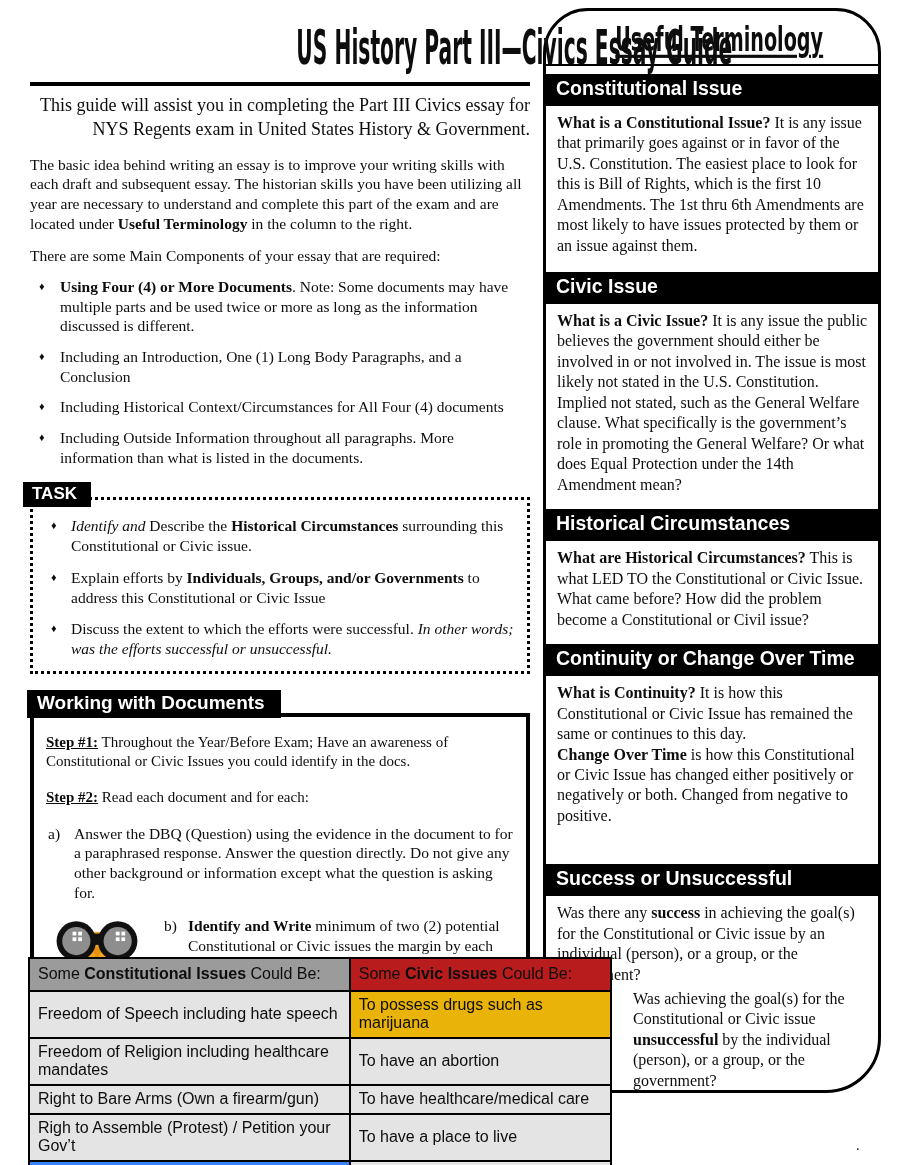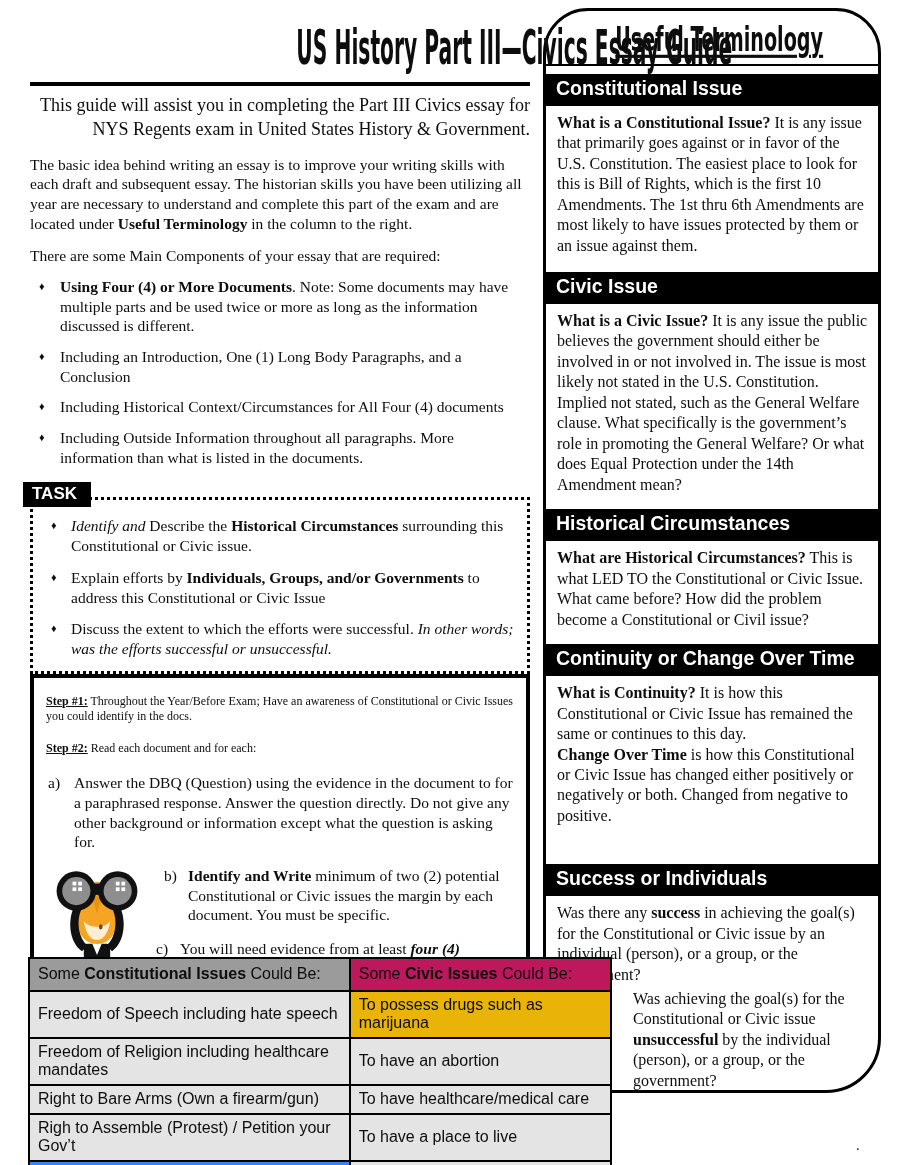--- a/index.html
+++ b/index.html
@@ -30,21 +30,21 @@
                 font-family:"Liberation Sans", sans-serif; font-weight:bold; font-size:17px;
                 padding:2px 14px 3px 9px; z-index:2; }
   .task-box { border:3px dotted #000; padding:4px 10px 12px 4px; }
   .task-box .bullet { margin-top:12px; }
   .task-box .diamond { width:34px; padding-left:14px; }
 
   .working-label { margin-top:16px; margin-left:-3px; position:relative; z-index:2; width:fit-content;
                    background:#000; color:#fff; font-family:"Liberation Sans", sans-serif;
                    font-weight:bold; font-size:19px; padding:2px 16px 4px 10px; margin-bottom:-5px; }
   .working-box { border:4px solid #000; padding:16px 12px 10px 12px; }
-  .working-box p { font-size:12px; line-height:1.27; margin-bottom:17px; }
+  .working-box p { font-size:15px; line-height:1.27; margin-bottom:17px; }
   .letter-item { display:flex; font-size:15.5px; line-height:1.27; margin-bottom:12px; }
   .letter-item .marker { flex:none; width:28px; padding-left:2px; }
   .bc-row { display:flex; }
   .char-icon { flex:none; width:100px; padding-left:4px; }
   .bc-items { flex:1; padding-top:2px; }
   .bc-items .letter-item .marker { width:26px; }
   .bc-items .item-b { padding-left:16px; }
   .bc-items .item-c { padding-left:8px; margin-top:14px; }
 
   
@@ -114,20 +114,21 @@
         <span class="diamond">♦</span>
         <div class="bullet-text"><span>Explain efforts by </span><span class="seg-b">Individuals, Groups, and/or Governments</span><span> to address this Constitutional or Civic Issue</span></div>
       </div>
       <div class="bullet">
         <span class="diamond">♦</span>
         <div class="bullet-text"><span>Discuss the extent to which the efforts were successful. </span><span class="seg-i">In other words; was the efforts successful or unsuccessful.</span></div>
       </div>
     </div>
   </div>
 
+  <div class="working-label">Working with Documents</div>
   <div class="working-box">
     <p><span class="seg-b seg-u">Step #1:</span><span>  Throughout the Year/Before Exam; Have an awareness of Constitutional or Civic Issues you could identify in the docs.</span></p>
     <p><span class="seg-b seg-u">Step #2:</span><span>  Read each document and for each:</span></p>
 
     <div class="letter-item">
       <span class="marker">a)</span>
       <div><span>Answer the DBQ (Question) using the evidence in the document to for a paraphrased response. Answer the question directly. Do not give any other background or information except what the question is asking for.</span></div>
     </div>
 
     <div class="bc-row">
@@ -205,33 +206,33 @@
 
   <section class="sec-4">
     <h2 class="bar">Continuity or Change Over Time</h2>
     <div class="side-text">
       <p><span class="seg-b">What is Continuity?</span><span> It is how this Constitutional or Civic Issue has remained the same or continues to this day.</span></p>
       <p><span class="seg-b">Change Over Time</span><span> is how this Constitutional or Civic Issue has changed either positively or negatively or both. Changed from negative to positive.</span></p>
     </div>
   </section>
 
   <section class="sec-5">
-    <h2 class="bar">Success or Individuals</h2>
+    <h2 class="bar">Success or Unsuccessful</h2>
     <div class="side-text">
       <p><span>Was there any </span><span class="seg-b">success</span><span> in achieving the goal(s) for the Constitutional or Civic issue by an individual (person), or a group, or the government?</span></p>
       <p class="indented"><span>Was achieving the goal(s) for the Constitutional or Civic issue </span><span class="seg-b">unsuccessful</span><span> by the individual (person), or a group, or the government?</span></p>
     </div>
   </section>
 </aside>
 
 <table class="issues-table">
   <thead>
     <tr>
       <th class="col-constitutional" style="background: rgb(155, 155, 155);"><span>Some </span><span class="seg-b">Constitutional Issues</span><span> Could Be:</span></th>
-      <th class="col-civic" style="background: #be185d;"><span>Some </span><span class="seg-b">Civic Issues</span><span> Could Be:</span></th>
+      <th class="col-civic" style="background: #b91c1c;"><span>Some </span><span class="seg-b">Civic Issues</span><span> Could Be:</span></th>
     </tr>
   </thead>
   <tbody>
     <tr>
       <td style="background: rgb(228, 228, 228);">Freedom of Speech including hate speech</td>
       <td style="background: #eab308;">To possess drugs such as marijuana</td>
     </tr>
     <tr>
       <td style="background: rgb(228, 228, 228);">Freedom of Religion including healthcare mandates</td>
       <td style="background: rgb(228, 228, 228);">To have an abortion</td>

